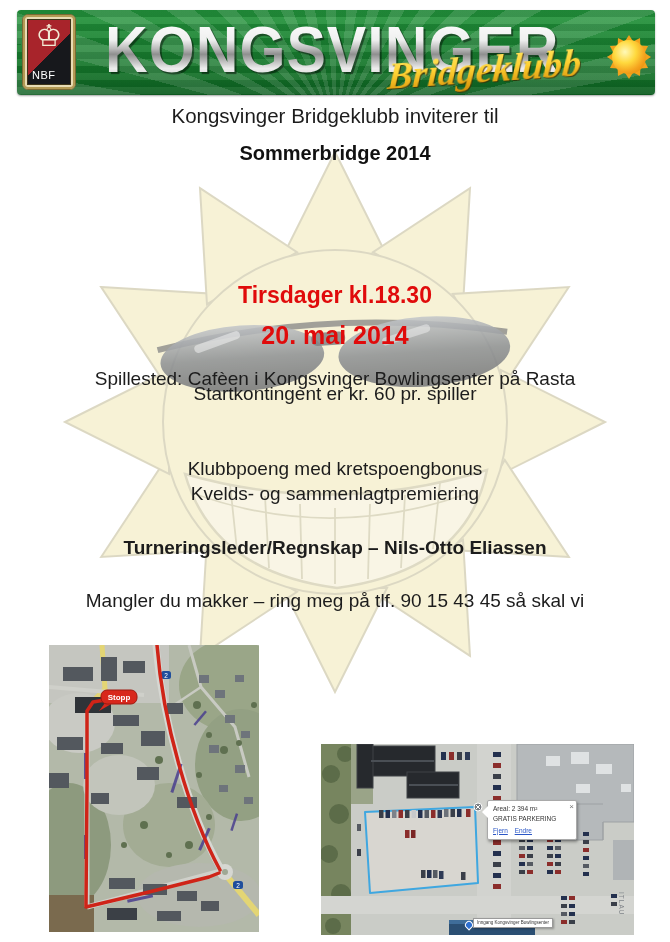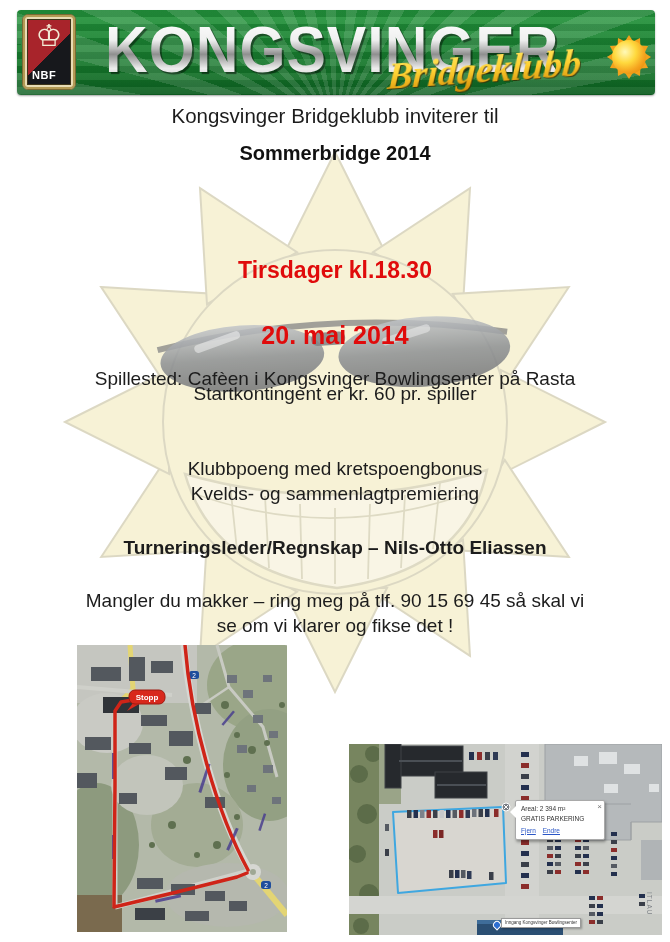--- a/index.html
+++ b/index.html
@@ -28,41 +28,41 @@
     background:linear-gradient(180deg,#ffe766 0%,#ffd234 45%,#e3a312 80%,#c98a08 100%);
     -webkit-background-clip:text;background-clip:text;color:transparent;
     filter:drop-shadow(1px 1px 0 rgba(60,40,0,.75));}
   .nbf{position:absolute;left:5px;top:4px;width:54px;height:76px;box-sizing:border-box;
     background:#e8dcb4;border:1px solid #7a6a34;border-radius:6px;padding:4px;
     box-shadow:inset 0 0 0 2px #b49a54;}
   .nbf-inner{position:relative;width:100%;height:100%;box-sizing:border-box;border:1px solid #3c3318;
     background:linear-gradient(135deg,#a8242b 0,#a8242b 52%,#17181c 52%);overflow:hidden;}
   .nbf-king{position:absolute;top:1px;left:50%;transform:translateX(-50%);font-size:30px;
     color:#f3ecd6;line-height:1;}
-  .nbf-label{position:absolute;bottom:3px;left:4px;color:#fff;font-weight:bold;font-size:11px;letter-spacing:.5px;}
+  .nbf-label{position:absolute;bottom:3px;left:4px;color:#fff;font-weight:normal;font-size:11px;letter-spacing:.5px;}
   .banner-sun{position:absolute;left:589px;top:24px;}
 
   
   .tline{position:absolute;left:0;width:100%;text-align:center;z-index:2;white-space:nowrap;}
   .t-intro{top:104px;font-size:20.5px;}
   .t-title{top:142px;font-size:20px;font-weight:bold;color:#111;}
-  .t-sched{top:257px;font-size:23px;font-weight:bold;color:#e00b0b;}
+  .t-sched{top:282px;font-size:23px;font-weight:bold;color:#e00b0b;}
   .t-first{top:302px;font-size:16px;font-weight:bold;color:#181818;}
   .t-date{top:321px;font-size:25px;font-weight:bold;color:#e00b0b;}
   .t-body{font-size:19px;color:#1c1c1c;}
   .t-venue{top:368px;}
   .t-fee{top:383px;}
   .t-score{top:458px;}
   .t-prize{top:483px;}
   .t-dir{top:537px;font-weight:bold;}
   .t-p1{top:590px;}
   .t-p2{top:615px;}
 
   
-  .map{position:absolute;z-index:3;margin-left:28px;}
+  .map{position:absolute;z-index:3;}
   .route-map{left:49px;top:645px;width:210px;height:287px;}
   .parking-map{left:321px;top:744px;width:313px;height:191px;}
   .map svg{display:block;}
 
   .popup{position:absolute;left:166px;top:56px;width:90px;box-sizing:border-box;
     padding:3px 5px 4px;background:#fff;border:1px solid #a9a9a9;border-radius:2px;
     box-shadow:1px 2px 3px rgba(0,0,0,.35);font-size:6.5px;line-height:1.5;color:#333;}
   .popup::before{content:"";position:absolute;left:-6px;top:5px;
     border:6px solid transparent;border-right-color:#fff;border-left-width:0;}
   .popup-close{position:absolute;top:0;right:2px;font-size:8px;color:#777;cursor:default;}
@@ -159,22 +159,21 @@
 
   <div class="tline t-intro">Kongsvinger Bridgeklubb inviterer til</div>
   <div class="tline t-title">Sommerbridge 2014</div>
   <div class="tline t-sched">Tirsdager kl.18.30</div>
   <div class="tline t-date">20. mai 2014</div>
   <div class="tline t-body t-venue">Spillested: Cafèen i Kongsvinger Bowlingsenter på Rasta</div>
   <div class="tline t-body t-fee">Startkontingent er kr. 60 pr. spiller</div>
   <div class="tline t-body t-score">Klubbpoeng med kretspoengbonus</div>
   <div class="tline t-body t-prize">Kvelds- og sammenlagtpremiering</div>
   <div class="tline t-body t-dir">Turneringsleder/Regnskap – Nils-Otto Eliassen</div>
-  <div class="tline t-body t-p1">Mangler du makker – ring meg på tlf. 90 15 69 45 så skal vi</div>
-  <div class="tline t-body t-p2">se om vi klarer og fikse det !</div>
+  <div class="tline t-body t-p1">Mangler du makker – ring meg på tlf. 90 15 43 45 så skal vi</div>
 
   <div class="map route-map">
     <svg viewBox="0 0 210 287" width="210" height="287">
       <rect width="210" height="287" fill="#b3b9a9"></rect>
       <ellipse cx="20" cy="200" rx="42" ry="62" fill="#8d9a7e"></ellipse>
       <ellipse cx="182" cy="40" rx="52" ry="46" fill="#9aa688"></ellipse>
       <ellipse cx="192" cy="120" rx="46" ry="56" fill="#93a083"></ellipse>
       <ellipse cx="120" cy="180" rx="46" ry="42" fill="#a3ac94"></ellipse>
       <rect x="0" y="0" width="120" height="58" fill="#c5c6c0"></rect>
       <ellipse cx="30" cy="78" rx="36" ry="30" fill="#c9cac4"></ellipse>

